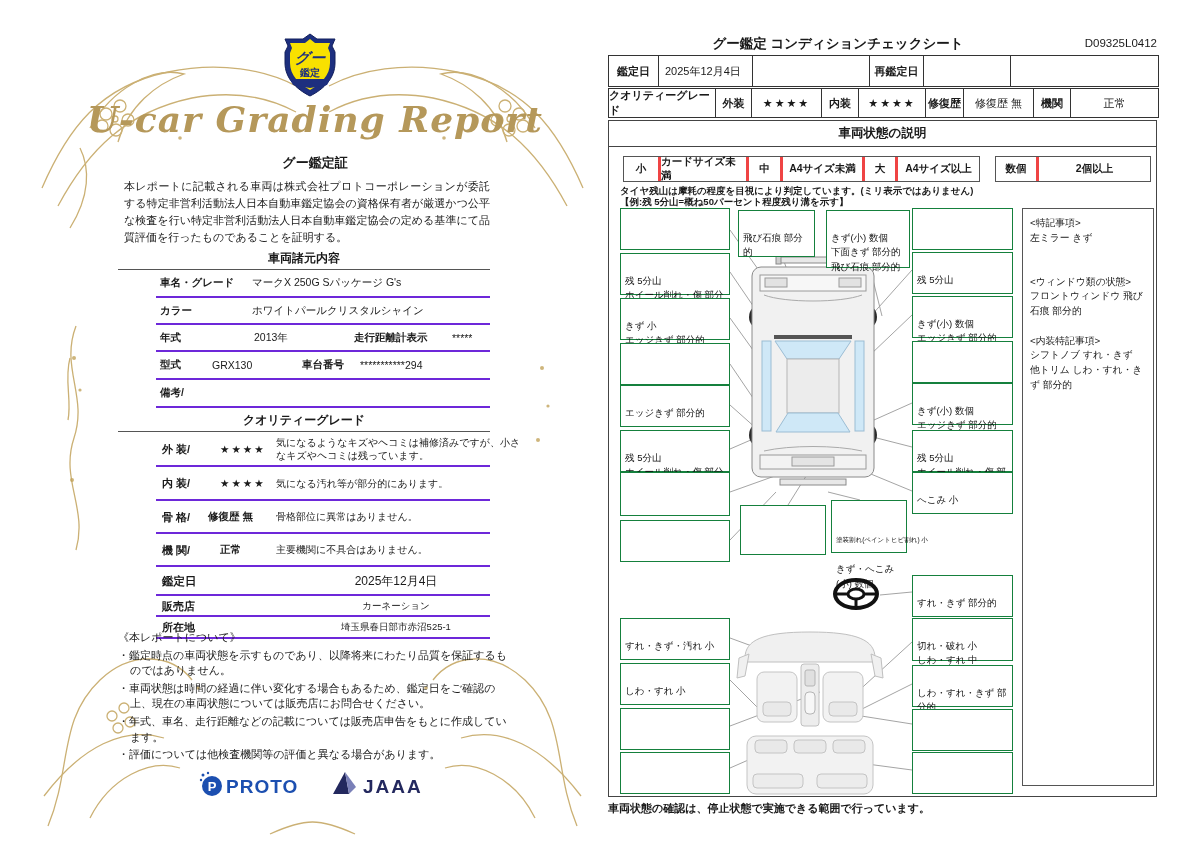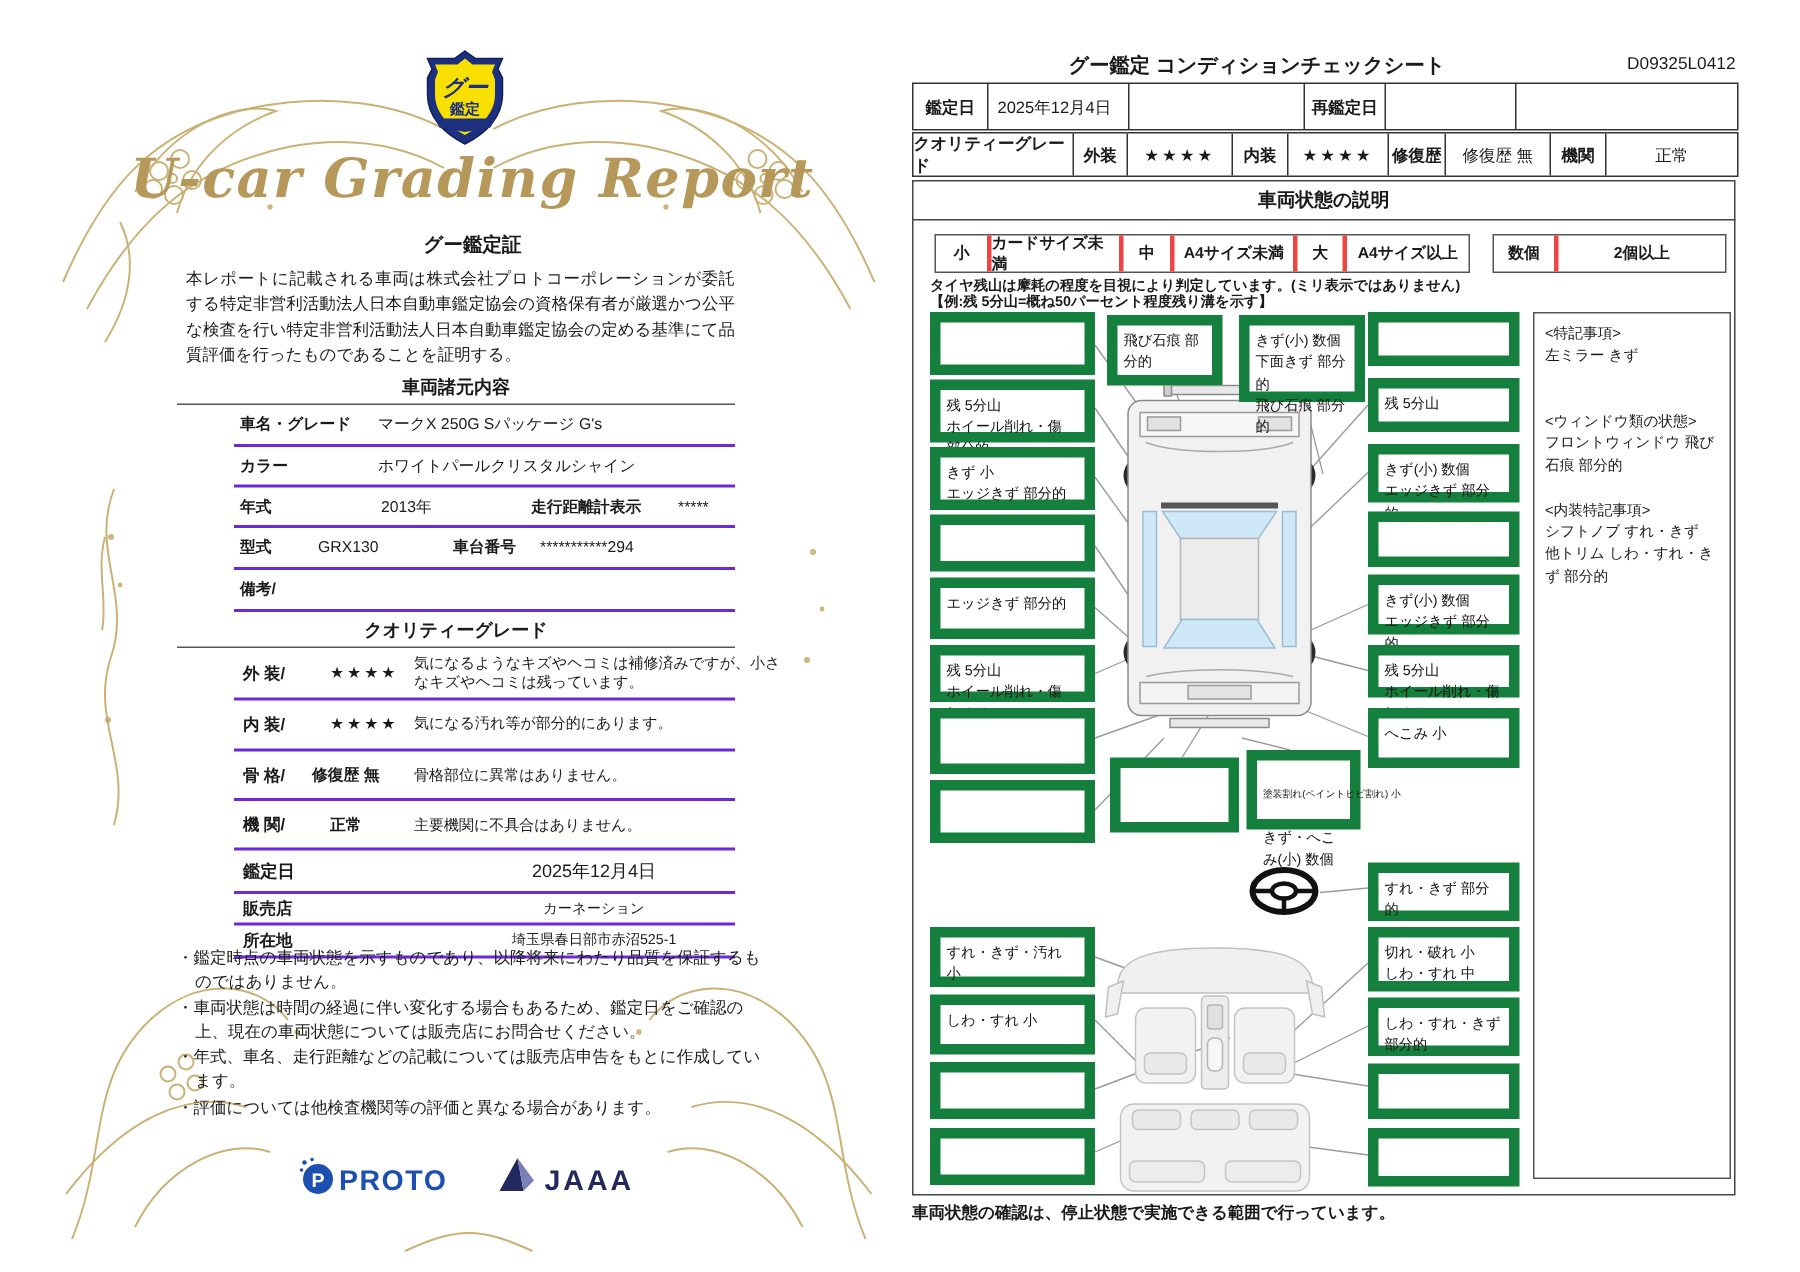--- a/index.html
+++ b/index.html
@@ -32,22 +32,22 @@
   .hdr-cell:first-child{border-left:none;}
   .c-center{justify-content:center;padding:0;}
   .bigbox{left:608px;top:120px;width:549px;height:677px;border:1px solid #444;box-sizing:border-box;}
   .bb-head{left:608px;top:120px;width:549px;height:27px;border-bottom:1px solid #444;box-sizing:border-box;
            display:flex;align-items:center;justify-content:center;font-size:12.5px;font-weight:bold;}
   .leg-tbl{display:flex;border:1px solid #555;height:24px;}
   .leg-cell{border-left:3px solid #ef4444;display:flex;align-items:center;justify-content:center;
             font-size:10.5px;font-weight:bold;box-sizing:border-box;}
   .leg-cell:first-child{border-left:none;}
   .tire-note{left:620px;width:420px;font-size:9.5px;font-weight:bold;line-height:1.3;}
-  .dbox{position:absolute;background:#fff;border:7px solid #15803d;font-size:9.5px;line-height:1.5;
-        padding:4px 4px;white-space:pre-line;box-sizing:border-box;color:#111;}
+  .dbox{position:absolute;background:#fff;border:1px solid #15803d;font-size:9.5px;line-height:1.5;
+        padding:20px 4px;white-space:pre-line;box-sizing:border-box;color:#111;}
   .notes-panel{left:1022px;top:208px;width:132px;height:578px;border:1px solid #555;box-sizing:border-box;
                padding:7px 7px;font-size:9.8px;line-height:1.5;white-space:pre-line;}
   .rp-footer{left:608px;top:801px;width:549px;font-size:11px;font-weight:bold;}
   .small-line{display:block;font-size:6.5px;white-space:nowrap;transform-origin:left top;}
   .main-line{display:block;font-size:9.5px;margin-top:3px;}
 </style>
 </head>
 <body>
 
 <div id="canvas">
@@ -178,20 +178,21 @@
       <span class="lbl" style="left:6px;font-size:11px;">販売店</span>
       <span style="left:120px;width:240px;text-align:center;font-size:9.5px;">カーネーション</span>
     </div>
     <div class="spec-row" style="height:20px;">
       <span class="lbl" style="left:6px;font-size:11px;">所在地</span>
       <span style="left:120px;width:240px;text-align:center;font-size:9.5px;">埼玉県春日部市赤沼525-1</span>
     </div>
   </div>
 
   <div class="abs about">
+    <div>《本レポートについて》</div>
     <div class="about-li">・鑑定時点の車両状態を示すものであり、以降将来にわたり品質を保証するものではありません。</div>
     <div class="about-li">・車両状態は時間の経過に伴い変化する場合もあるため、鑑定日をご確認の上、現在の車両状態については販売店にお問合せください。</div>
     <div class="about-li">・年式、車名、走行距離などの記載については販売店申告をもとに作成しています。</div>
     <div class="about-li">・評価については他検査機関等の評価と異なる場合があります。</div>
   </div>
 
   <div class="abs logo-row">
     <svg width="112" height="30" viewBox="0 0 112 30">
       <circle cx="13" cy="16" r="10" fill="#1c4fb0"></circle>
       <text x="13" y="21" text-anchor="middle" font-size="13" font-weight="bold" fill="#ffffff" font-family="Liberation Sans, sans-serif">P</text>

